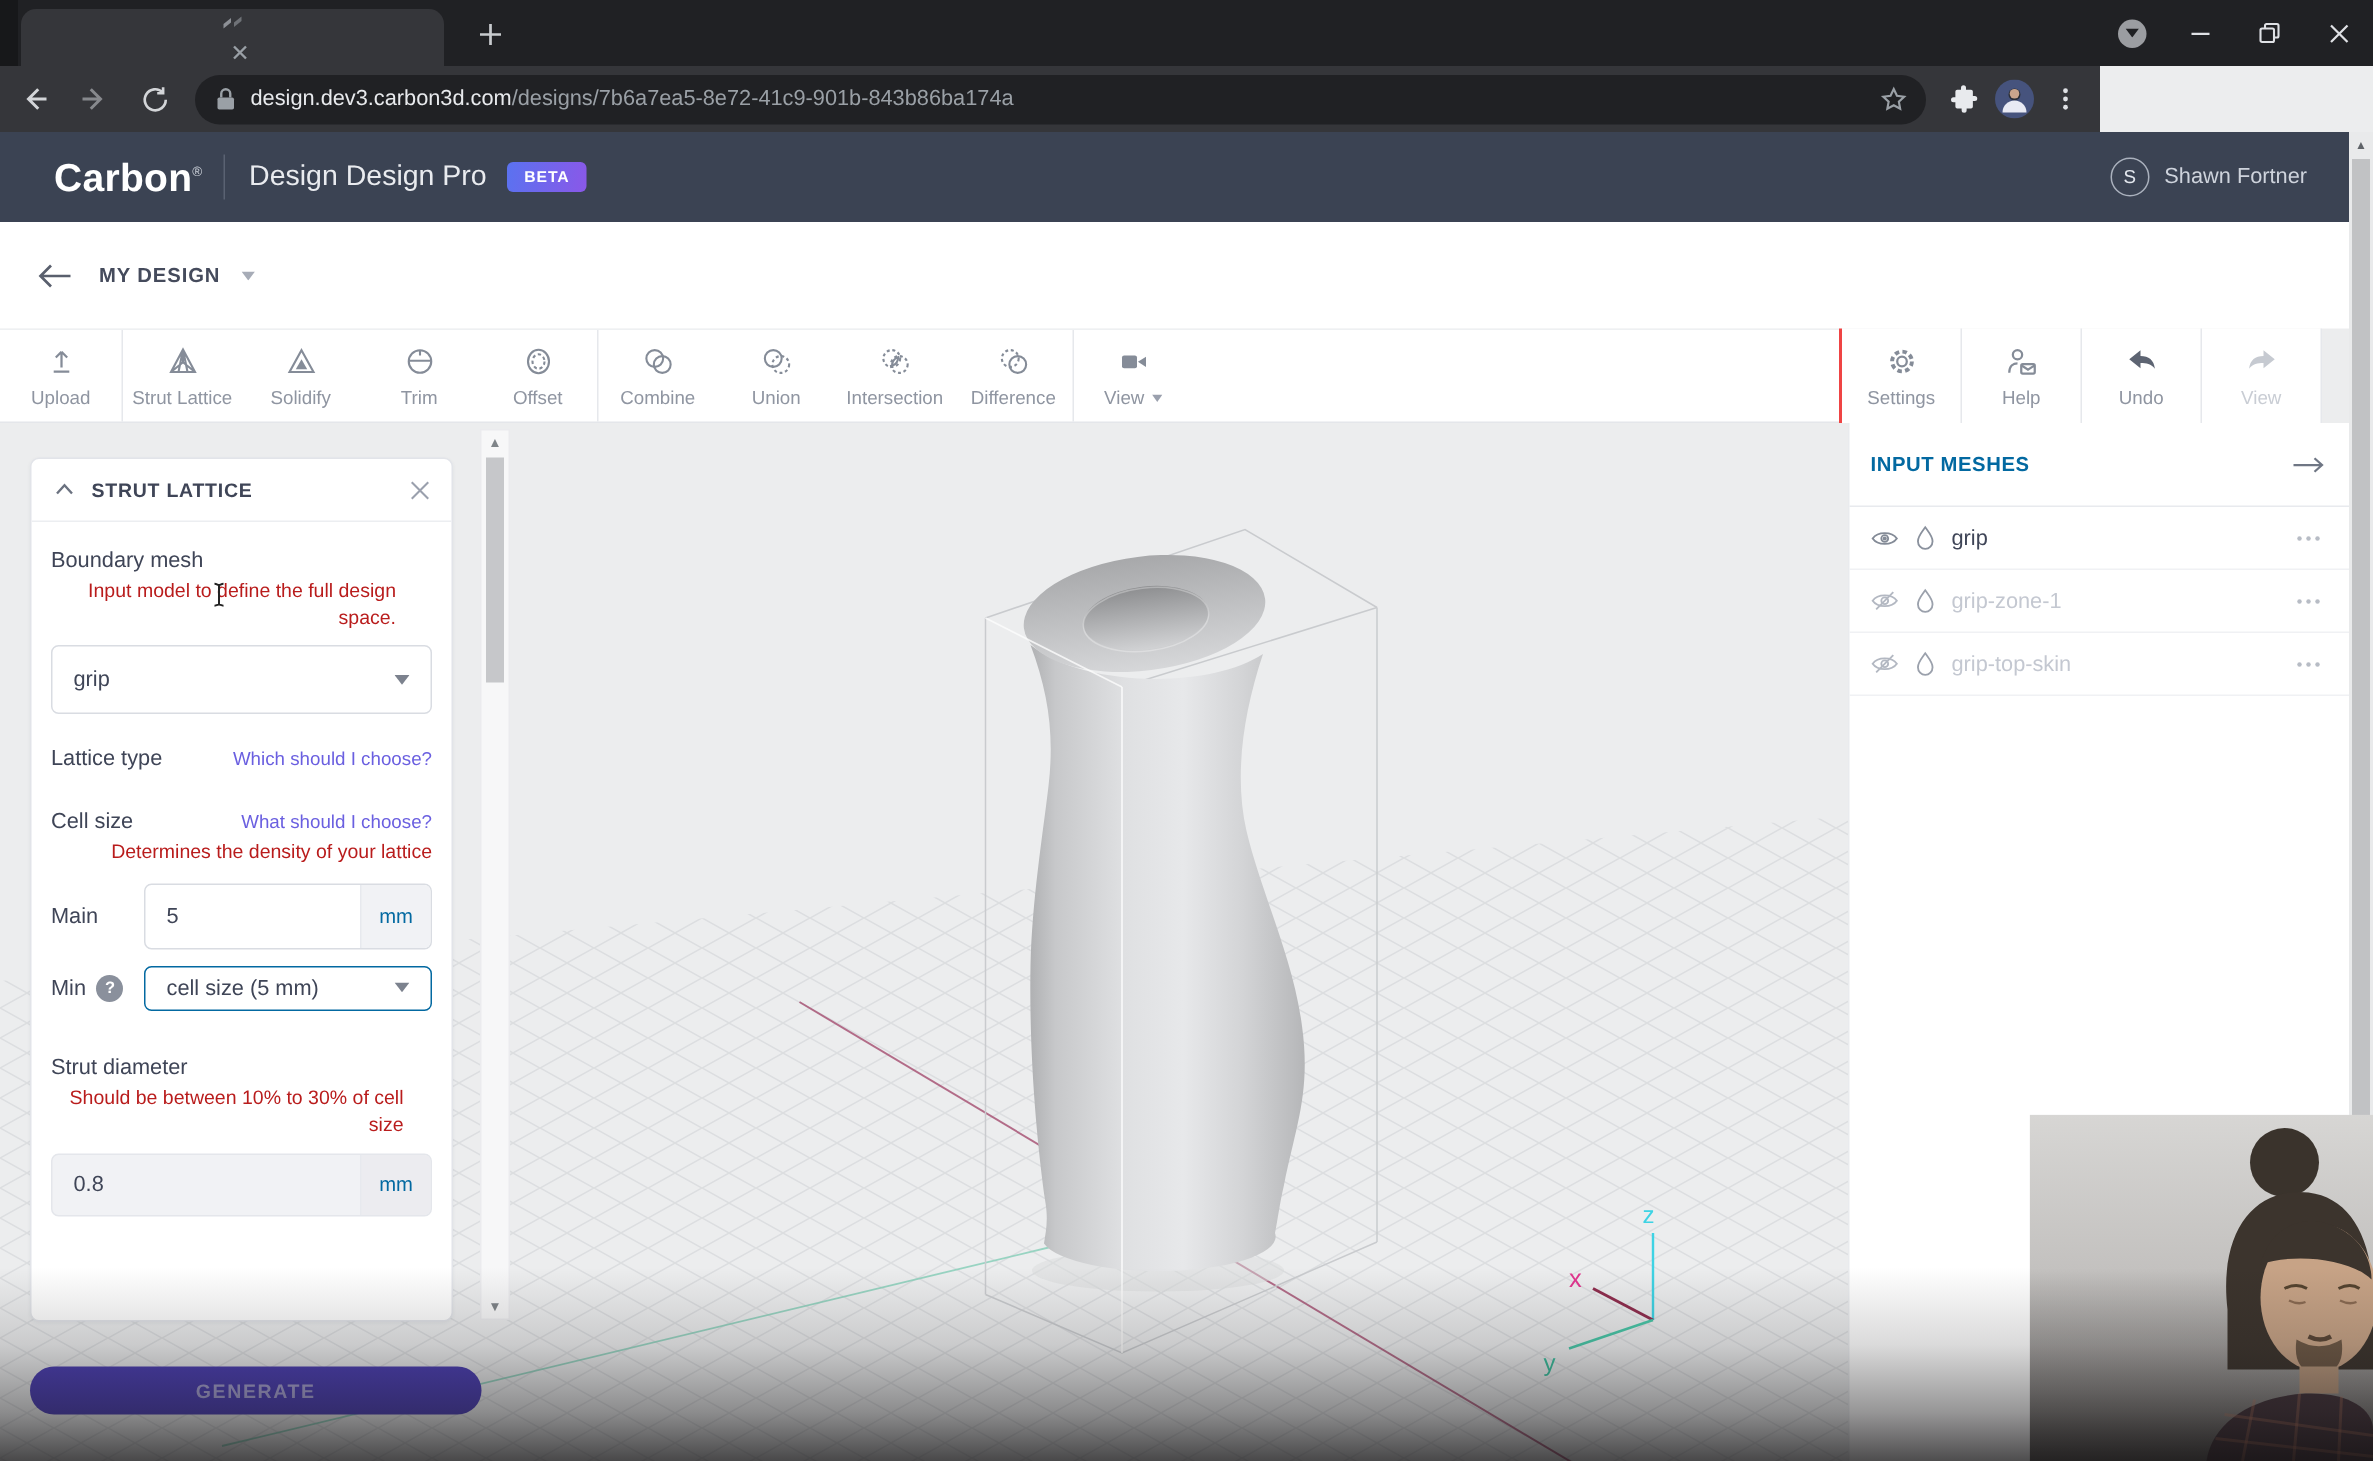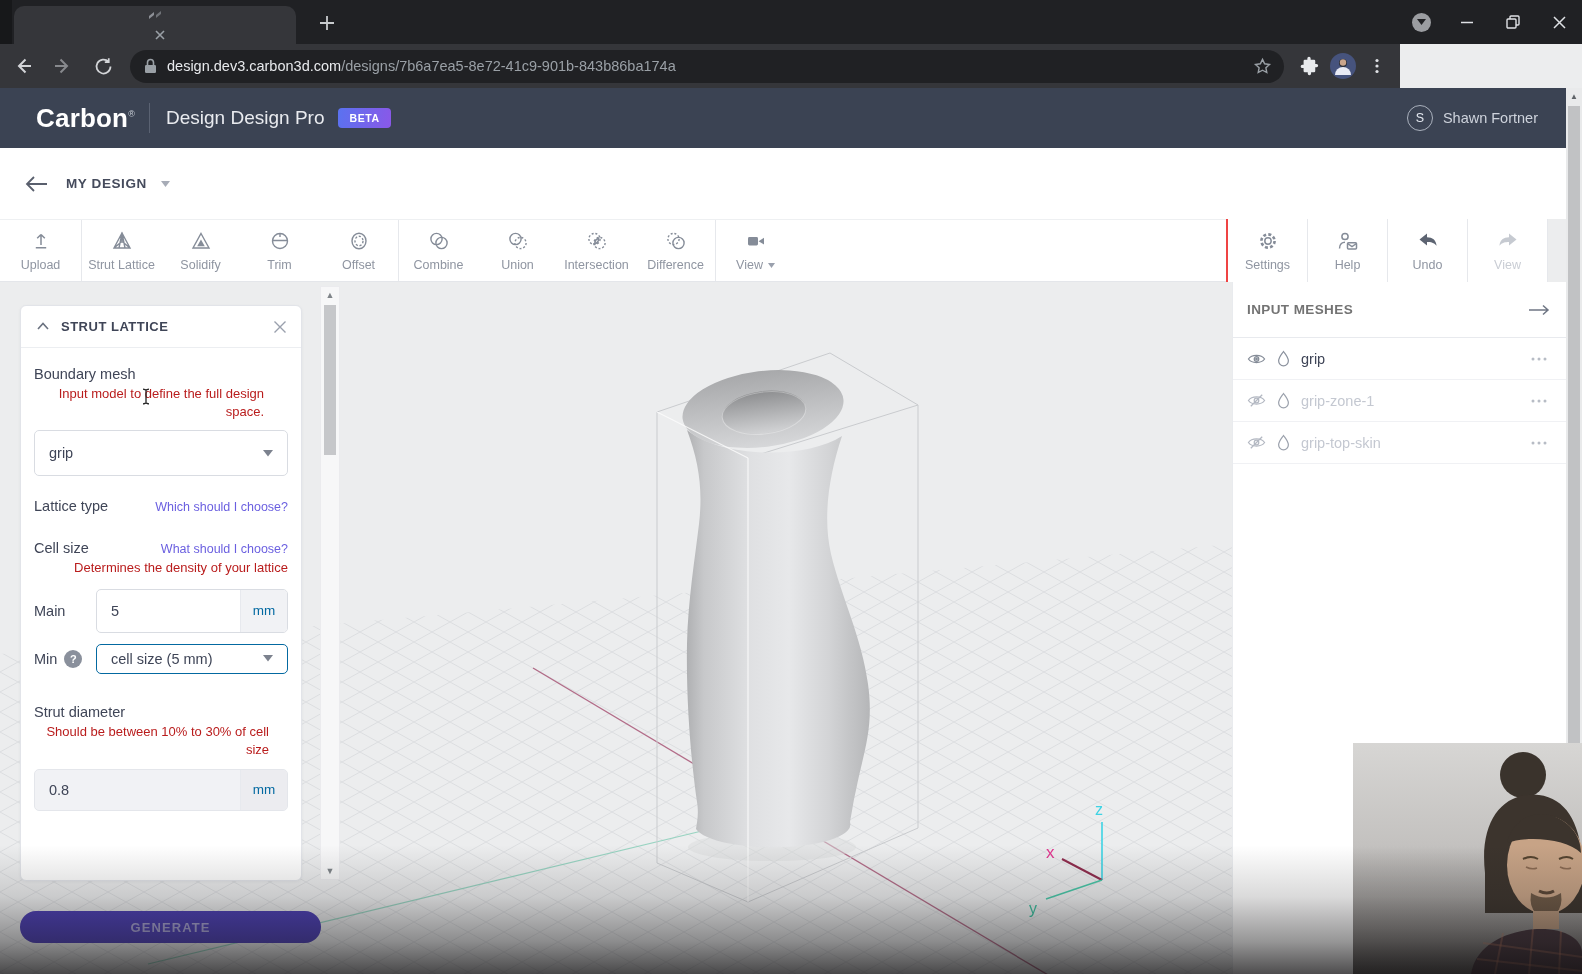--- a/index.html
+++ b/index.html
@@ -94,21 +94,21 @@
   .pscroll .arr{height:16px;display:flex;align-items:center;justify-content:center;color:#7f8489;font-size:9px;flex:none;}
   .pscroll .thumb{width:12px;height:150px;background:#c6c7ca;margin-top:2px;}
   .pscroll .spacer{flex:1;}
 
   
   .generate{position:absolute;left:20px;top:911px;width:301px;height:32px;border:none;border-radius:16px;background:#4c3fb5;color:#aaa5d8;font-size:13px;font-weight:bold;letter-spacing:1.1px;z-index:6;cursor:pointer;}
 
   
   .meshpanel{position:absolute;left:1232px;top:282px;width:334px;height:692px;background:#fff;border-left:1px solid #e9ebee;z-index:5;}
   .mesh-head{height:56px;display:flex;align-items:center;padding:0 16px 0 14px;border-bottom:1px solid #e8eaee;}
-  .mesh-title{flex:1;font-size:13.5px;font-weight:bold;color:#737373;letter-spacing:.4px;}
+  .mesh-title{flex:1;font-size:13.5px;font-weight:bold;color:#0369a1;letter-spacing:.4px;}
   .mrow{height:42px;display:flex;align-items:center;padding:0 16px 0 14px;border-bottom:1px solid #f0f1f4;}
   .mrow .eye{width:20px;margin-right:9px;flex:none;display:flex;}
   .mrow .drop{width:16px;margin-right:9px;flex:none;display:flex;}
   .mname{flex:1;font-size:14.5px;color:#c4c8d1;}
   .mname.dark{color:#3f4557;}
   .kebab{width:22px;display:flex;justify-content:center;}
 
   
   .pgscroll{position:absolute;left:1566px;top:88px;width:16px;height:886px;background:#e9eaeb;z-index:7;}
   .pgscroll .arr{height:16px;display:flex;align-items:center;justify-content:center;color:#5f6368;font-size:8px;}

